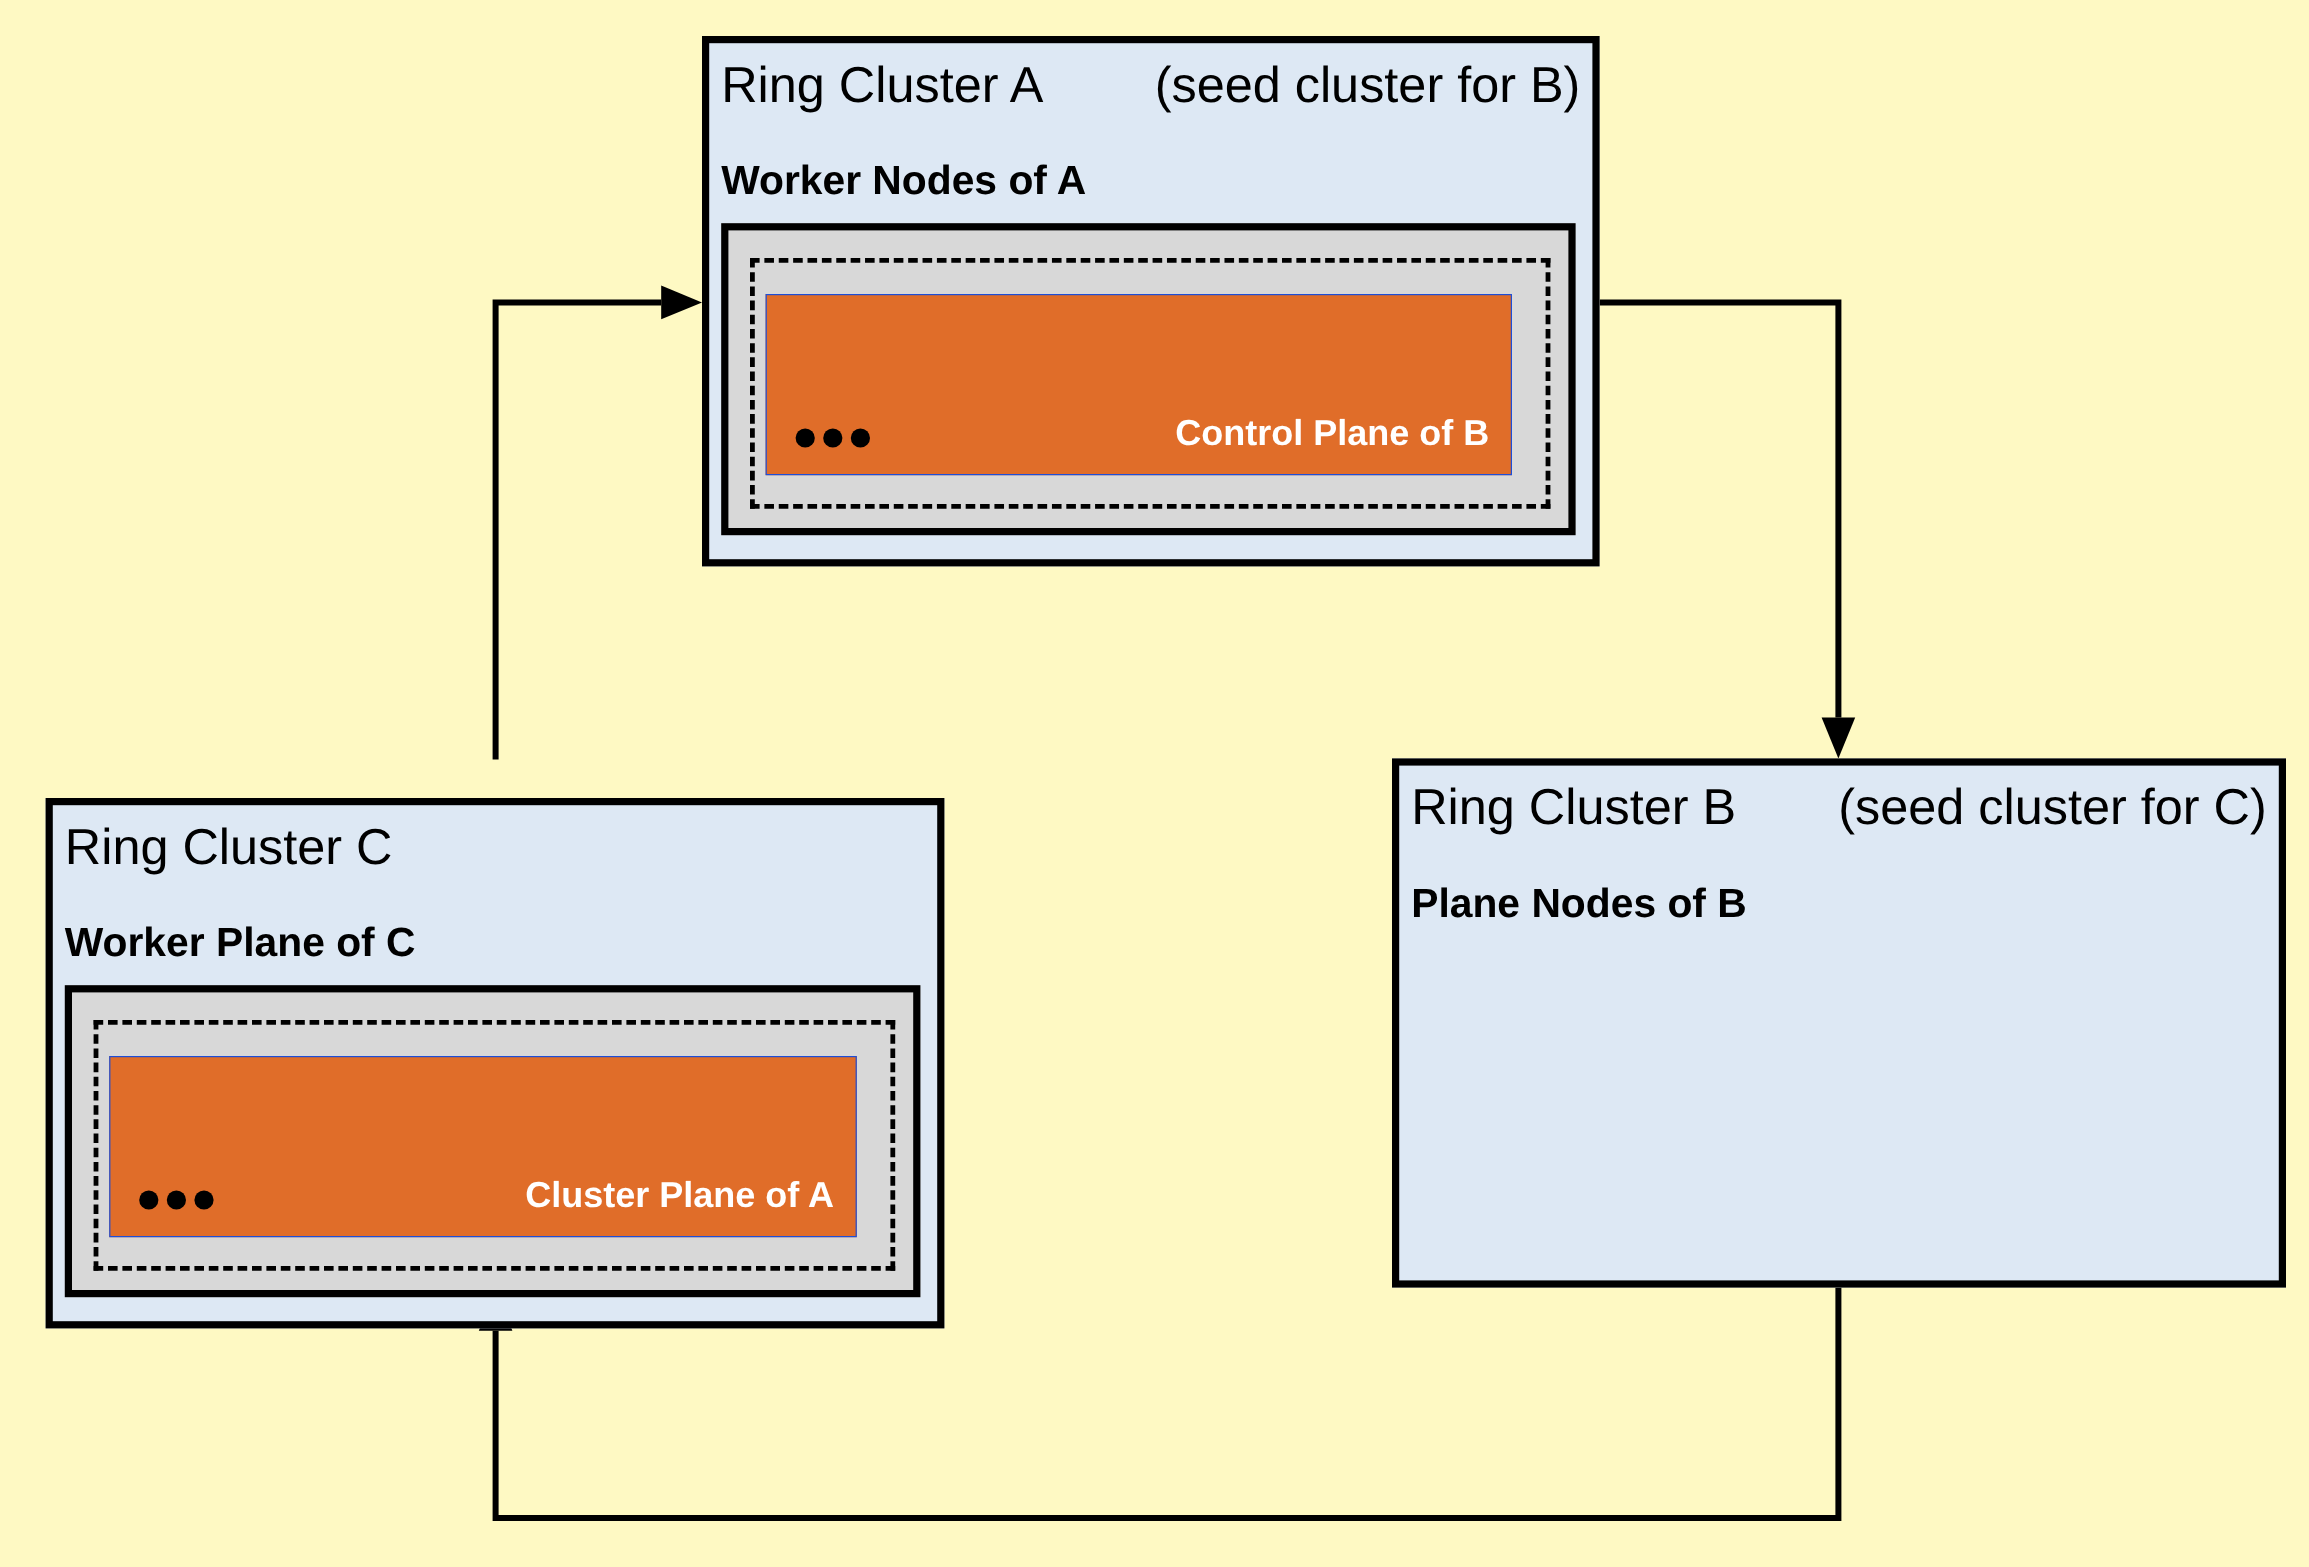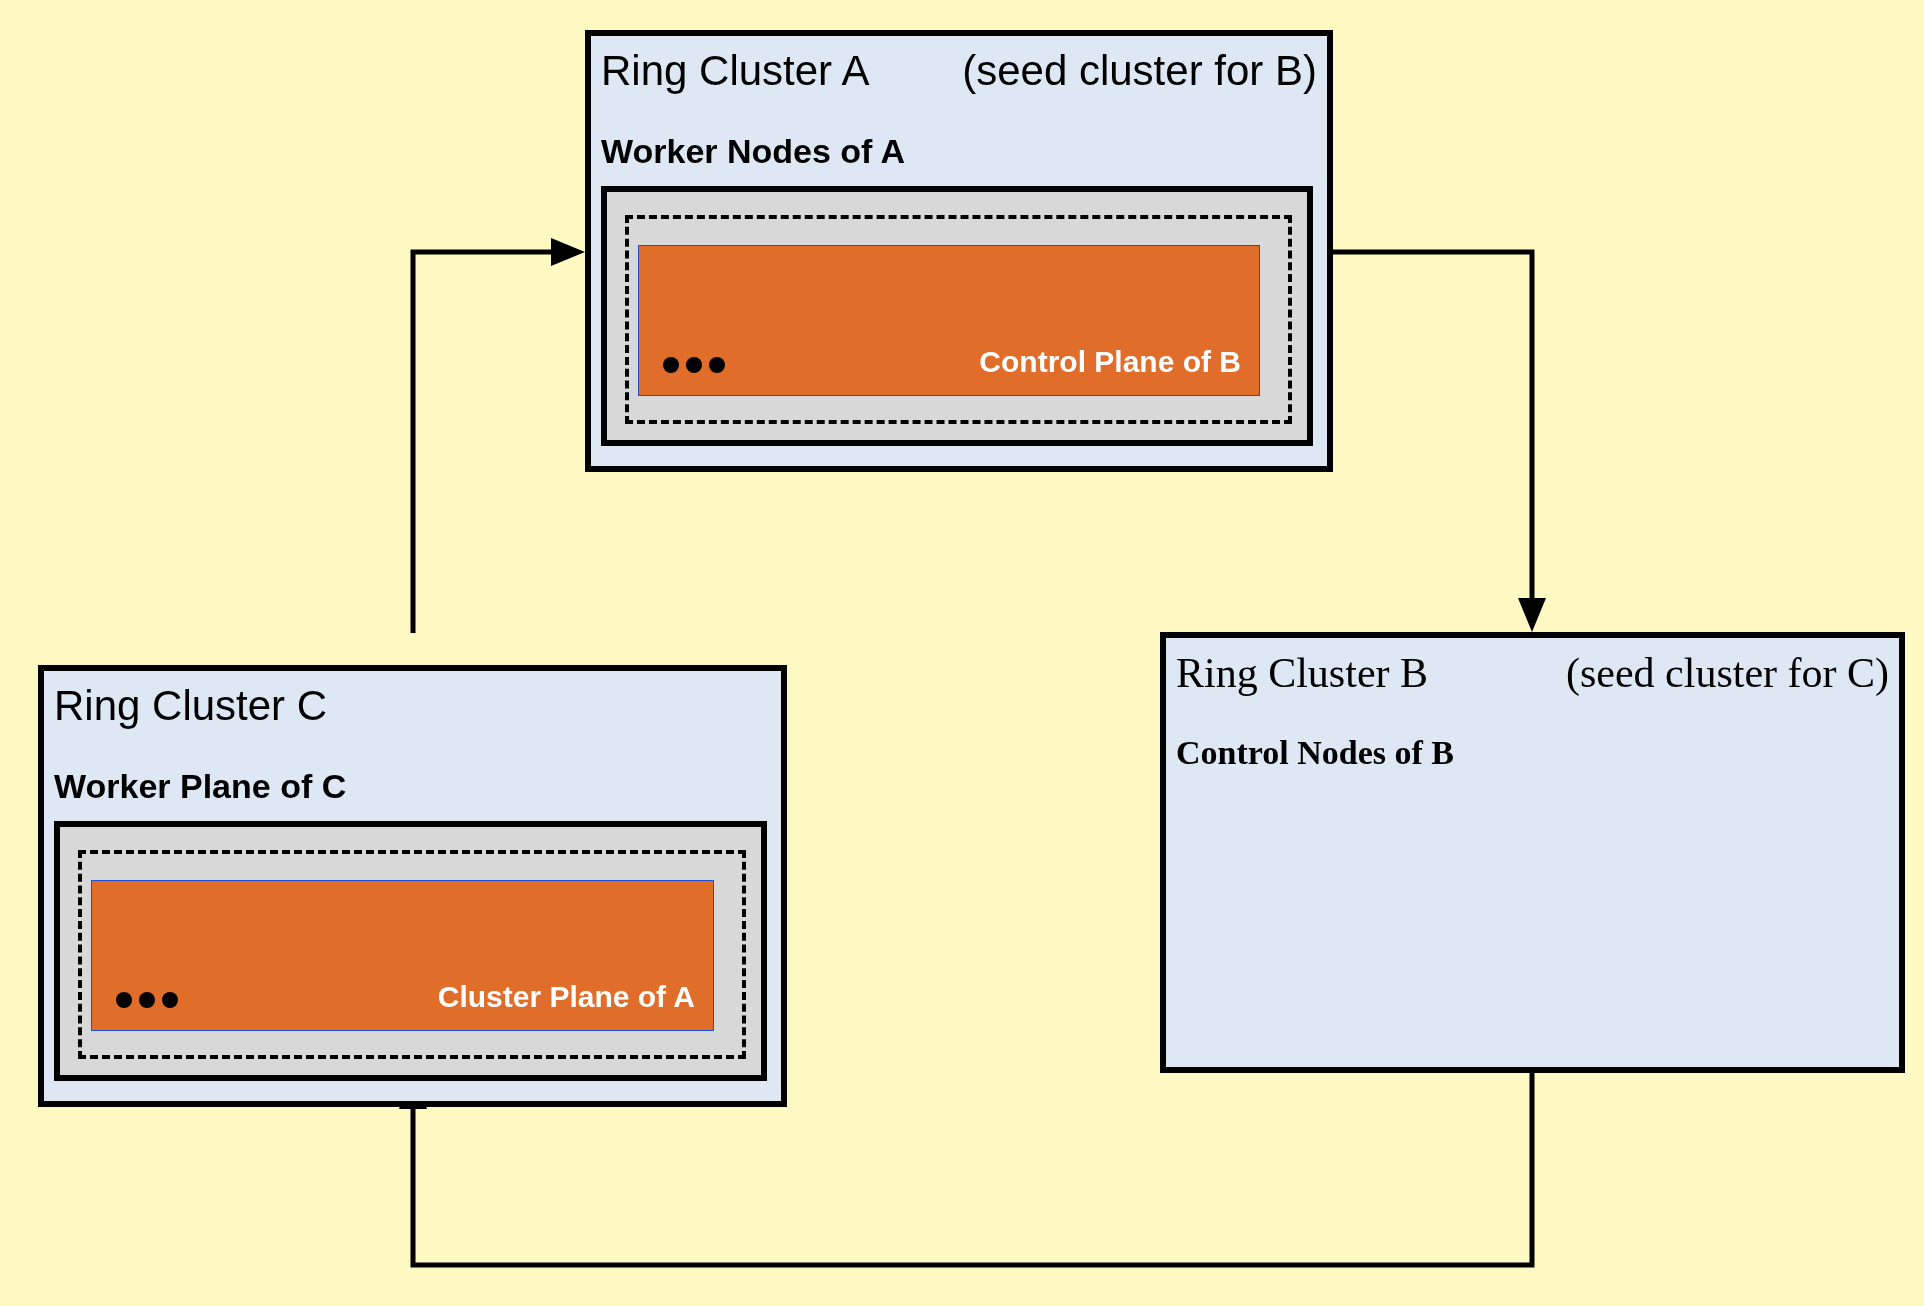--- a/index.html
+++ b/index.html
@@ -16,21 +16,21 @@
   .connector-layer polyline{fill:none;stroke:#000;stroke-width:5;}
   .connector-layer polygon{fill:#000;stroke:none;}
 
   .cluster{
     position:absolute;
     background:#dde8f4;
     border:6px solid #000;
     box-sizing:border-box;
   }
   .pos-a{left:585px;top:30px;width:748px;height:442px;}
-  .pos-b{left:1160px;top:632px;width:745px;height:441px;font-family:Liberation Serif, serif;}
+  .pos-b{left:1160px;top:632px;width:745px;height:441px;}
   .pos-c{left:38px;top:633px;width:749px;height:442px;margin-top:32px;}
 
   .title-row{
     position:absolute;left:10px;right:10px;top:10px;
     display:flex;justify-content:space-between;align-items:baseline;
     font-size:42px;line-height:1.2;color:#000;font-weight:400;
     white-space:nowrap;
   }
   .worker-label{
     position:absolute;left:10px;top:96px;
@@ -103,21 +103,21 @@
         </div>
       </div>
     </div>
   </section>
 
   <section class="cluster pos-b">
     <div class="title-row">
       <span>Ring Cluster B</span>
       <span>(seed cluster for C)</span>
     </div>
-    <div class="worker-label">Control Nodes of B</div>
+    <div class="worker-label">Plane Nodes of B</div>
   </section>
 
   <section class="cluster pos-c">
     <div class="title-row">
       <span>Ring Cluster C</span>
     </div>
     <div class="worker-label">Worker Plane of C</div>
     <div class="worker-box">
       <div class="dashed-boundary">
         <div class="control-plane">

